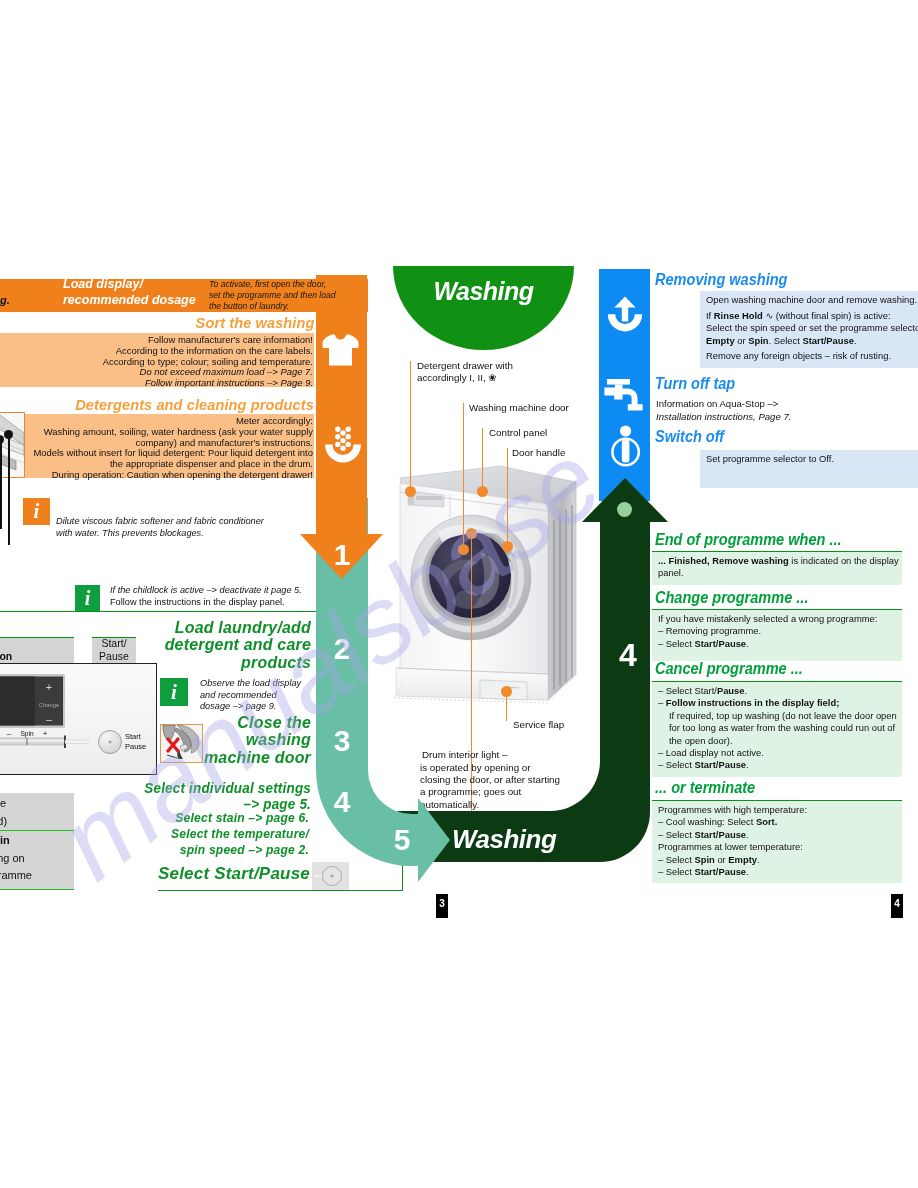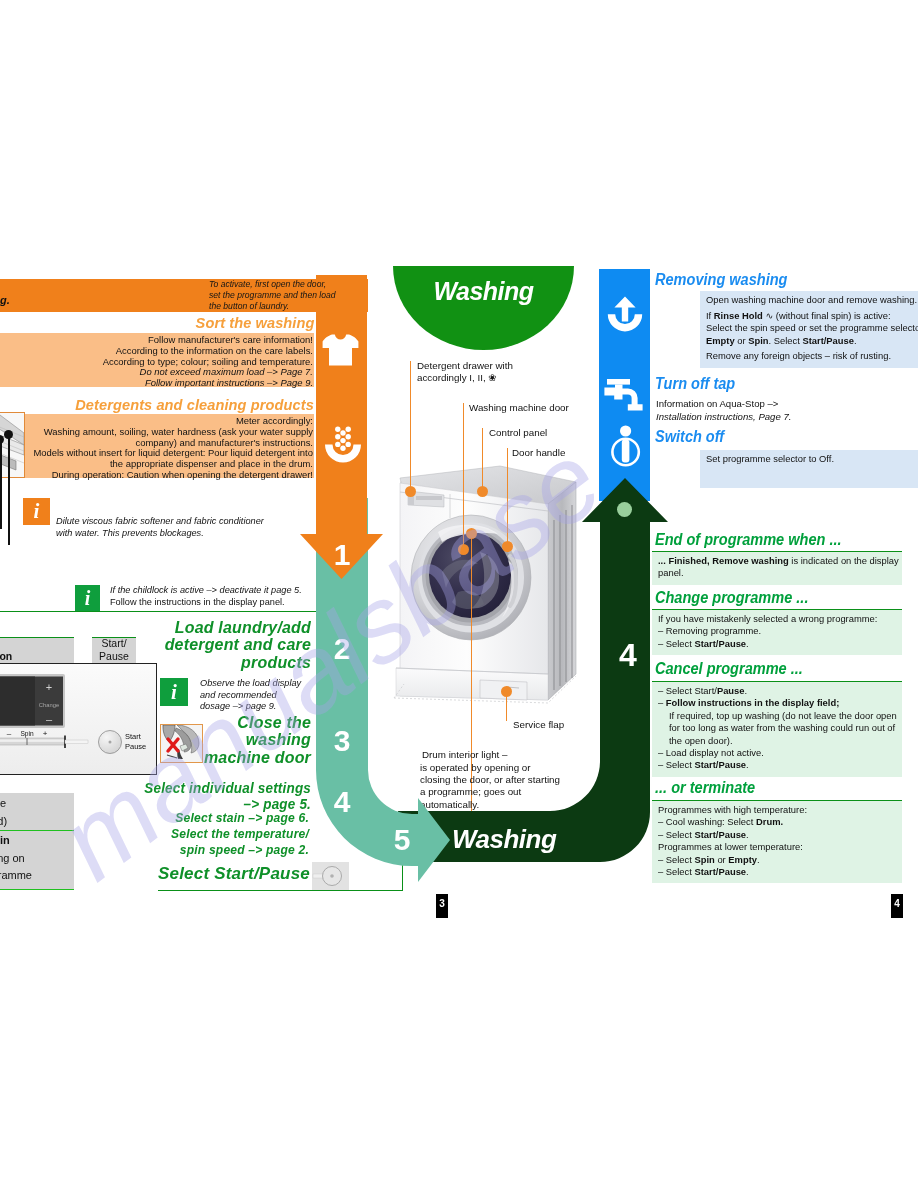--- a/index.html
+++ b/index.html
@@ -25,20 +25,24 @@
 .dot{position:absolute;border-radius:50%;background:#f08a2a;}
 .ln{position:absolute;background:#f08a2a;width:1.2px;}
 </style>
 </head>
 <body>
 <div id="page">
 
 <div class="abs" style="left:0;top:312px;width:316px;height:580px;background:#fff;"></div>
 
 <div class="abs" style="left:0;top:279px;width:368px;height:33px;background:#f0801b;"></div>
+<div class="abs ohead-txt" style="left:63px;top:277px;width:170px;z-index:5;">
+  <div>Load display/</div>
+  <div>recommended dosage</div>
+</div>
 <div class="abs onote" style="left:209px;top:279px;width:162px;z-index:5;">
   <div>To activate, first open the door,</div>
   <div>set the programme and then load</div>
   <div>the button of laundry.</div>
 </div>
 <div class="abs" style="left:0px;top:294px;font-style:italic;font-weight:bold;color:#111;font-size:11px;">g.</div>
 
 <div class="abs sec-head" style="left:0;top:314px;width:314px;"><span>Sort the washing</span></div>
 <div class="abs sec-body" style="left:0;top:333px;width:314px;height:54px;padding:2px 1px 2px 0;box-sizing:border-box;">
   <div>Follow manufacturer's care information!</div>
@@ -390,39 +394,39 @@
 <div class="abs bluebody" style="left:652px;top:450px;width:250px;height:38px;padding:3px 4px 5px 6px;box-sizing:border-box;">
   <div>Set programme selector to Off.</div>
 </div>
 
 <div class="abs grnhead" style="left:655px;top:531px;">End of programme when ...</div>
 <div class="abs grnbody" style="left:652px;top:551px;width:250px;padding:3px 4px 5px 6px;box-sizing:border-box;border-top:1.3px solid #0a9018;">
   <div><b>... Finished, Remove  washing</b> is indicated on the display</div>
   <div>panel.</div>
 </div>
 <div class="abs grnhead" style="left:655px;top:589px;">Change programme ...</div>
-<div class="abs grnbody" style="left:652px;top:609px;width:250px;padding:3px 4px 5px 6px;box-sizing:border-box;border-top:1.3px solid #0a9018;">
+<div class="abs grnbody" style="left:652px;top:609px;width:250px;padding:3px 4px 11px 6px;box-sizing:border-box;border-top:1.3px solid #0a9018;">
   <div>If you have mistakenly selected a wrong programme:</div>
   <div>–  Removing  programme.</div>
   <div>–  Select <b>Start/Pause</b>.</div>
 </div>
 <div class="abs grnhead" style="left:655px;top:660px;">Cancel programme ...</div>
 <div class="abs grnbody" style="left:652px;top:681px;width:250px;padding:3px 4px 5px 6px;box-sizing:border-box;border-top:1.3px solid #0a9018;">
   <div>–  Select Start/<b>Pause</b>.</div>
   <div>–  <b>Follow instructions in the display field;</b></div>
   <div style="padding-left:11px">If required, top up washing (do not leave the door open</div>
   <div style="padding-left:11px">for too long as water from the washing could run out of</div>
   <div style="padding-left:11px">the open door).</div>
   <div>–  Load display not active.</div>
   <div>–  Select <b>Start/Pause</b>.</div>
 </div>
 <div class="abs grnhead" style="left:655px;top:779px;">... or terminate</div>
 <div class="abs grnbody" style="left:652px;top:800px;width:250px;padding:3px 4px 5px 6px;box-sizing:border-box;border-top:1.3px solid #0a9018;">
   <div>Programmes with high temperature:</div>
-  <div>–  Cool washing: Select <b>Drum.</b></div>
+  <div>–  Cool washing: Select <b>Sort.</b></div>
   <div>–  Select <b>Start/Pause</b>.</div>
   <div>Programmes at lower temperature:</div>
   <div>–  Select <b>Spin</b> or <b>Empty</b>.</div>
   <div>–  Select <b>Start/Pause</b>.</div>
 </div>
 
 <div class="pnum" style="left:436px;top:894px;width:12px;height:24px;line-height:20px;font-size:10px;">3</div>
 <div class="pnum" style="left:891px;top:894px;width:12px;height:24px;line-height:20px;font-size:10px;">4</div>
 
 <svg class="abs" style="left:0;top:0;width:918px;height:1188px;pointer-events:none;z-index:6;opacity:.38;" width="918" height="1188" viewBox="0 0 918 1188">

